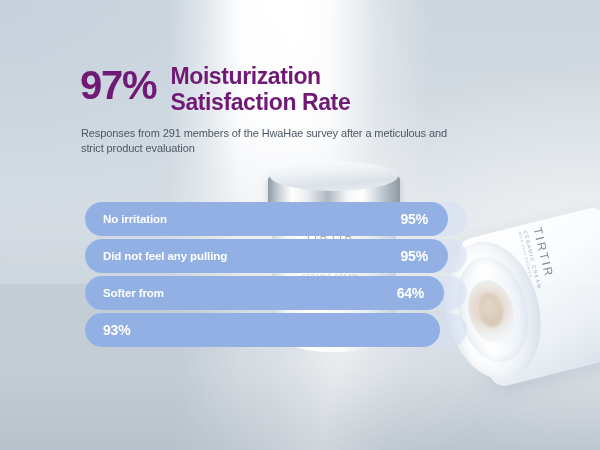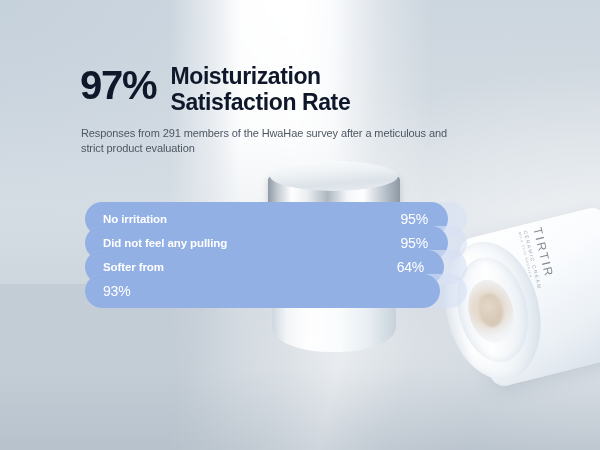--- a/index.html
+++ b/index.html
@@ -314,32 +314,32 @@
     position: absolute;
     left: 80px;
     top: 62px;
     display: flex;
     align-items: flex-start;
     gap: 14px;
   }
   .stat-number {
     font-size: 40px;
     font-weight: 800;
-    color: #0f172a;
+    color: #701a75;
     line-height: 46px;
     letter-spacing: -1.2px;
     white-space: nowrap;
   }
   .title-lines {
     padding-top: 1px;
   }
   .title-line {
     font-size: 23px;
     font-weight: 700;
-    color: #0f172a;
+    color: #701a75;
     line-height: 26px;
     letter-spacing: -0.4px;
     white-space: nowrap;
   }
   .subtitle {
     position: absolute;
     left: 81px;
     top: 126px;
     width: 370px;
     font-size: 11px;
@@ -351,20 +351,21 @@
   
   .bars {
     position: absolute;
     left: 85px;
     top: 202px;
     width: 382px;
   }
   .bar-row {
     position: relative;
     height: 24px;
+    margin-bottom: 13px;
   }
   .bar-track {
     position: absolute;
     left: 0;
     top: 0;
     width: 382px;
     height: 34px;
     border-radius: 17px;
     background: rgba(214,225,243,0.62);
   }
@@ -383,21 +384,21 @@
   }
   .bar-label {
     font-size: 11.5px;
     font-weight: 700;
     color: #ffffff;
     letter-spacing: -0.1px;
     white-space: nowrap;
   }
   .bar-value {
     font-size: 14px;
-    font-weight: 400;
+    font-weight: 700;
     color: #ffffff;
     letter-spacing: -0.2px;
     white-space: nowrap;
   }
 </style>
 </head>
 <body>
 
 <div id="infographic">
 

